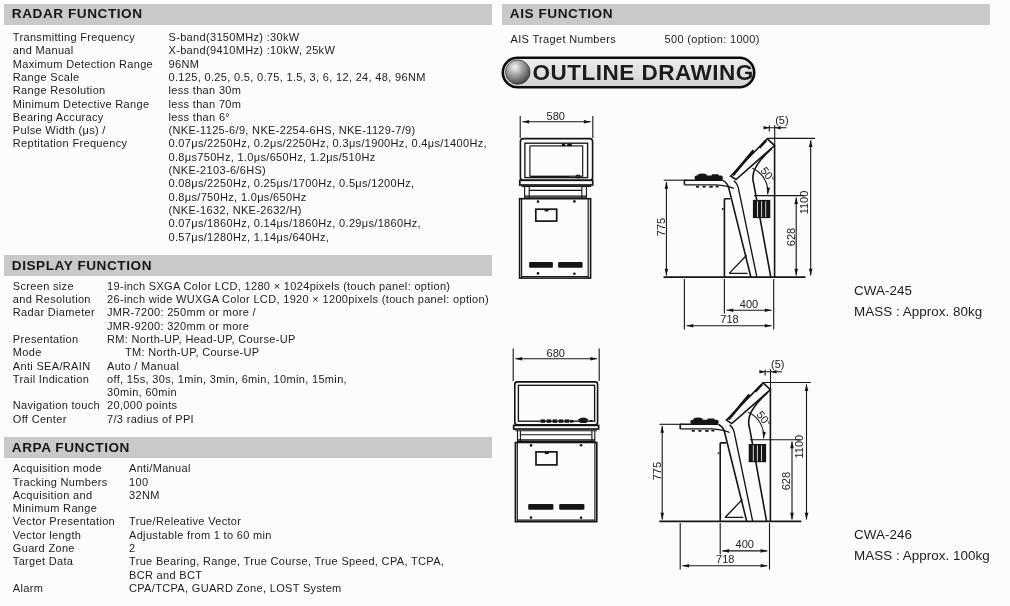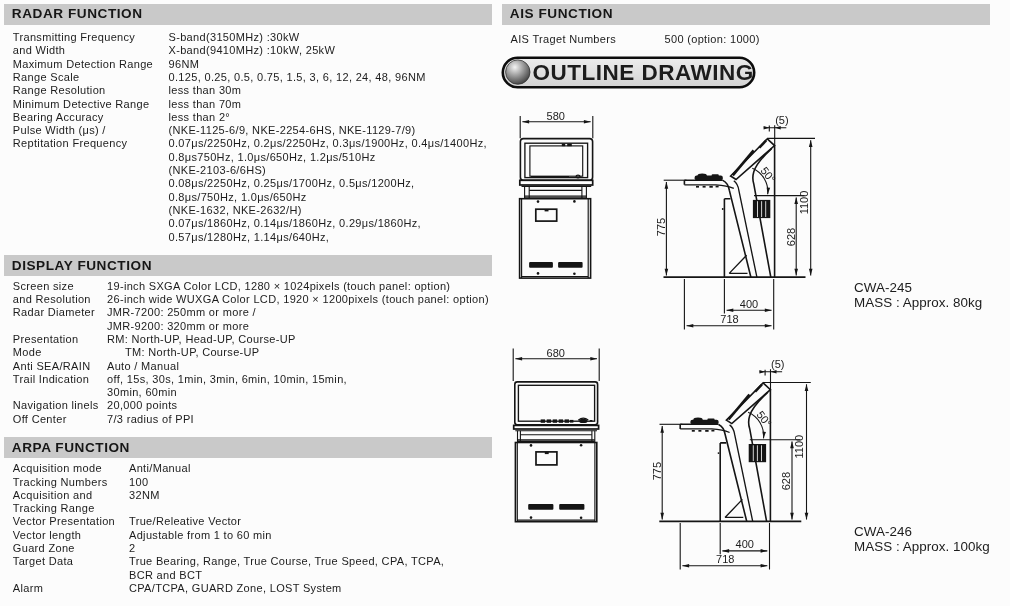--- a/index.html
+++ b/index.html
@@ -1,48 +1,48 @@
 <!DOCTYPE html>
 <html><head>
 <meta charset="utf-8">
 <style>
   html,body{margin:0;padding:0;}
   body{width:1010px;height:606px;position:relative;background:#fcfcfc;
        font-family:"Liberation Sans", sans-serif;color:#1c1c1c;overflow:hidden;}
   .bar{position:absolute;background:#c9c9c9;height:21px;}
   .hdr{position:absolute;font-weight:bold;font-size:13.6px;letter-spacing:0.55px;white-space:nowrap;color:#161616;}
   .t{position:absolute;font-size:11px;letter-spacing:0.33px;white-space:nowrap;line-height:13.3px;}
-  .lbl{position:absolute;font-size:13.4px;letter-spacing:0.05px;white-space:nowrap;line-height:15px;}
+  .lbl{position:absolute;font-size:13.4px;letter-spacing:0.05px;white-space:nowrap;line-height:21px;}
   svg text{font-family:"Liberation Sans", sans-serif;font-size:11px;fill:#1c1c1c;stroke:none;}
   .o{stroke:#151515;fill:none;stroke-width:1.6;}
   .m{stroke:#151515;fill:none;stroke-width:1.35;}
   .t1{stroke:#151515;fill:none;stroke-width:1.15;}
   .d{stroke:#151515;fill:none;stroke-width:1.1;}
 </style>
 </head>
 <body>
 
 <div class="bar" style="left:3.6px;top:3.5px;width:488.1px"></div>
 <div class="hdr" style="left:11.8px;top:6.2px">RADAR FUNCTION</div>
 
 <div class="rows">
 <div class="t" style="left:12.8px;top:31.0px">Transmitting Frequency</div>
 <div class="t" style="left:168.5px;top:31.0px">S-band(3150MHz) :30kW</div>
-<div class="t" style="left:12.8px;top:44.3px">and Width</div>
+<div class="t" style="left:12.8px;top:44.3px">and Manual</div>
 <div class="t" style="left:168.5px;top:44.3px">X-band(9410MHz) :10kW, 25kW</div>
 <div class="t" style="left:12.8px;top:57.6px">Maximum Detection Range</div>
 <div class="t" style="left:168.5px;top:57.6px">96NM</div>
 <div class="t" style="left:12.8px;top:70.9px">Range Scale</div>
 <div class="t" style="left:168.5px;top:70.9px">0.125, 0.25, 0.5, 0.75, 1.5, 3, 6, 12, 24, 48, 96NM</div>
 <div class="t" style="left:12.8px;top:84.2px">Range Resolution</div>
 <div class="t" style="left:168.5px;top:84.2px">less than 30m</div>
 <div class="t" style="left:12.8px;top:97.5px">Minimum Detective Range</div>
 <div class="t" style="left:168.5px;top:97.5px">less than 70m</div>
 <div class="t" style="left:12.8px;top:110.8px">Bearing Accuracy</div>
-<div class="t" style="left:168.5px;top:110.8px">less than 2°</div>
+<div class="t" style="left:168.5px;top:110.8px">less than 6°</div>
 <div class="t" style="left:12.8px;top:124.1px">Pulse Width (μs) /</div>
 <div class="t" style="left:168.5px;top:124.1px">(NKE-1125-6/9, NKE-2254-6HS, NKE-1129-7/9)</div>
 <div class="t" style="left:12.8px;top:137.4px">Reptitation Frequency</div>
 <div class="t" style="left:168.5px;top:137.4px">0.07μs/2250Hz, 0.2μs/2250Hz, 0.3μs/1900Hz, 0.4μs/1400Hz,</div>
 <div class="t" style="left:168.5px;top:150.7px">0.8μs750Hz, 1.0μs/650Hz, 1.2μs/510Hz</div>
 <div class="t" style="left:168.5px;top:164.0px">(NKE-2103-6/6HS)</div>
 <div class="t" style="left:168.5px;top:177.3px">0.08μs/2250Hz, 0.25μs/1700Hz, 0.5μs/1200Hz,</div>
 <div class="t" style="left:168.5px;top:190.6px">0.8μs/750Hz, 1.0μs/650Hz</div>
 <div class="t" style="left:168.5px;top:203.9px">(NKE-1632, NKE-2632/H)</div>
 <div class="t" style="left:168.5px;top:217.2px">0.07μs/1860Hz, 0.14μs/1860Hz, 0.29μs/1860Hz,</div>
@@ -62,37 +62,37 @@
 <div class="t" style="left:107.0px;top:319.6px">JMR-9200: 320mm or more</div>
 <div class="t" style="left:12.8px;top:332.9px">Presentation</div>
 <div class="t" style="left:107.0px;top:332.9px">RM: North-UP, Head-UP, Course-UP</div>
 <div class="t" style="left:12.8px;top:346.2px">Mode</div>
 <div class="t" style="left:125px;top:346.2px">TM: North-UP, Course-UP</div>
 <div class="t" style="left:12.8px;top:359.5px">Anti SEA/RAIN</div>
 <div class="t" style="left:107.0px;top:359.5px">Auto / Manual</div>
 <div class="t" style="left:12.8px;top:372.8px">Trail Indication</div>
 <div class="t" style="left:107.0px;top:372.8px">off, 15s, 30s, 1min, 3min, 6min, 10min, 15min,</div>
 <div class="t" style="left:107.0px;top:386.1px">30min, 60min</div>
-<div class="t" style="left:12.8px;top:399.4px">Navigation linels</div>
+<div class="t" style="left:12.8px;top:399.4px">Navigation touch</div>
 <div class="t" style="left:107.0px;top:399.4px">20,000 points</div>
 <div class="t" style="left:12.8px;top:412.7px">Off Center</div>
 <div class="t" style="left:107.0px;top:412.7px">7/3 radius of PPI</div>
 </div>
 
 <div class="bar" style="left:3.6px;top:437.4px;width:488.1px"></div>
 <div class="hdr" style="left:11.8px;top:440.1px">ARPA FUNCTION</div>
 
 <div class="rows">
 <div class="t" style="left:12.8px;top:462.2px">Acquisition mode</div>
 <div class="t" style="left:129.0px;top:462.2px">Anti/Manual</div>
 <div class="t" style="left:12.8px;top:475.5px">Tracking Numbers</div>
 <div class="t" style="left:129.0px;top:475.5px">100</div>
 <div class="t" style="left:12.8px;top:488.8px">Acquisition and</div>
 <div class="t" style="left:129.0px;top:488.8px">32NM</div>
-<div class="t" style="left:12.8px;top:502.1px">Tracking Range</div>
+<div class="t" style="left:12.8px;top:502.1px">Minimum Range</div>
 <div class="t" style="left:12.8px;top:515.4px">Vector Presentation</div>
 <div class="t" style="left:129.0px;top:515.4px">True/Releative Vector</div>
 <div class="t" style="left:12.8px;top:528.7px">Vector length</div>
 <div class="t" style="left:129.0px;top:528.7px">Adjustable from 1 to 60 min</div>
 <div class="t" style="left:12.8px;top:542.0px">Guard Zone</div>
 <div class="t" style="left:129.0px;top:542.0px">2</div>
 <div class="t" style="left:12.8px;top:555.3px">Target Data</div>
 <div class="t" style="left:129.0px;top:555.3px">True Bearing, Range, True Course, True Speed, CPA, TCPA,</div>
 <div class="t" style="left:129.0px;top:568.6px">BCR and BCT</div>
 <div class="t" style="left:12.8px;top:581.9px">Alarm</div>

